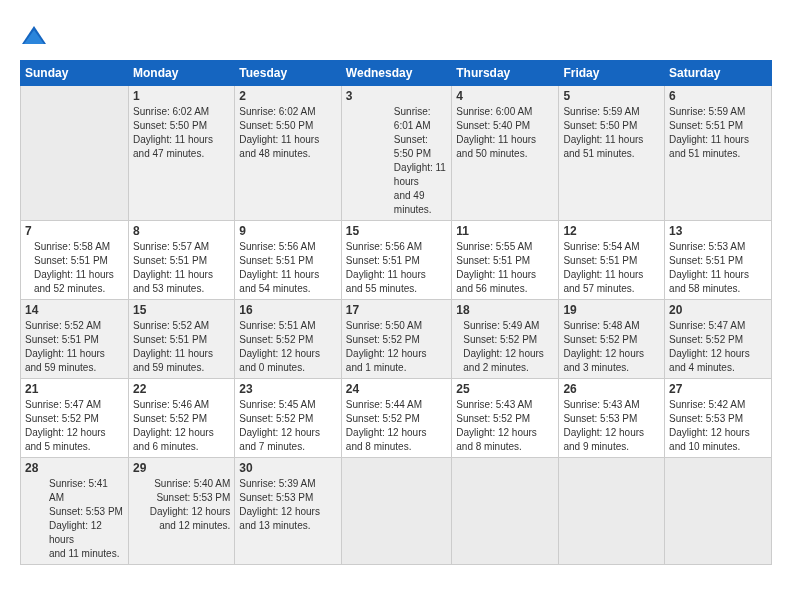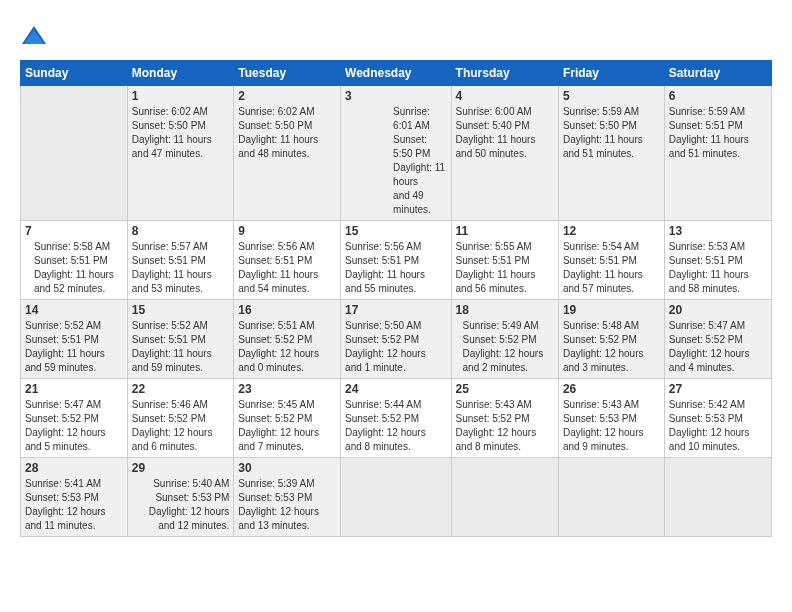--- a/index.html
+++ b/index.html
@@ -334,21 +334,21 @@
             <div class="day-num">27</div>
             <div class="day-info" style="white-space: pre-line;">Sunrise: 5:42 AM
 Sunset: 5:53 PM
 Daylight: 12 hours
 and 10 minutes.</div>
           </td>
         </tr>
         <tr class="row-shaded">
           <td>
             <div class="day-num">28</div>
-            <div class="day-info" style="white-space: pre-line;">Sunrise: 5:41 AM
+            <div class="day-info" style="white-space: pre-line; margin-left: 24px;">Sunrise: 5:41 AM
 Sunset: 5:53 PM
 Daylight: 12 hours
 and 11 minutes.</div>
           </td>
           <td>
             <div class="day-num">29</div>
             <div class="day-info" style="white-space: pre-line; text-align: right;">Sunrise: 5:40 AM
 Sunset: 5:53 PM
 Daylight: 12 hours
 and 12 minutes.</div>

